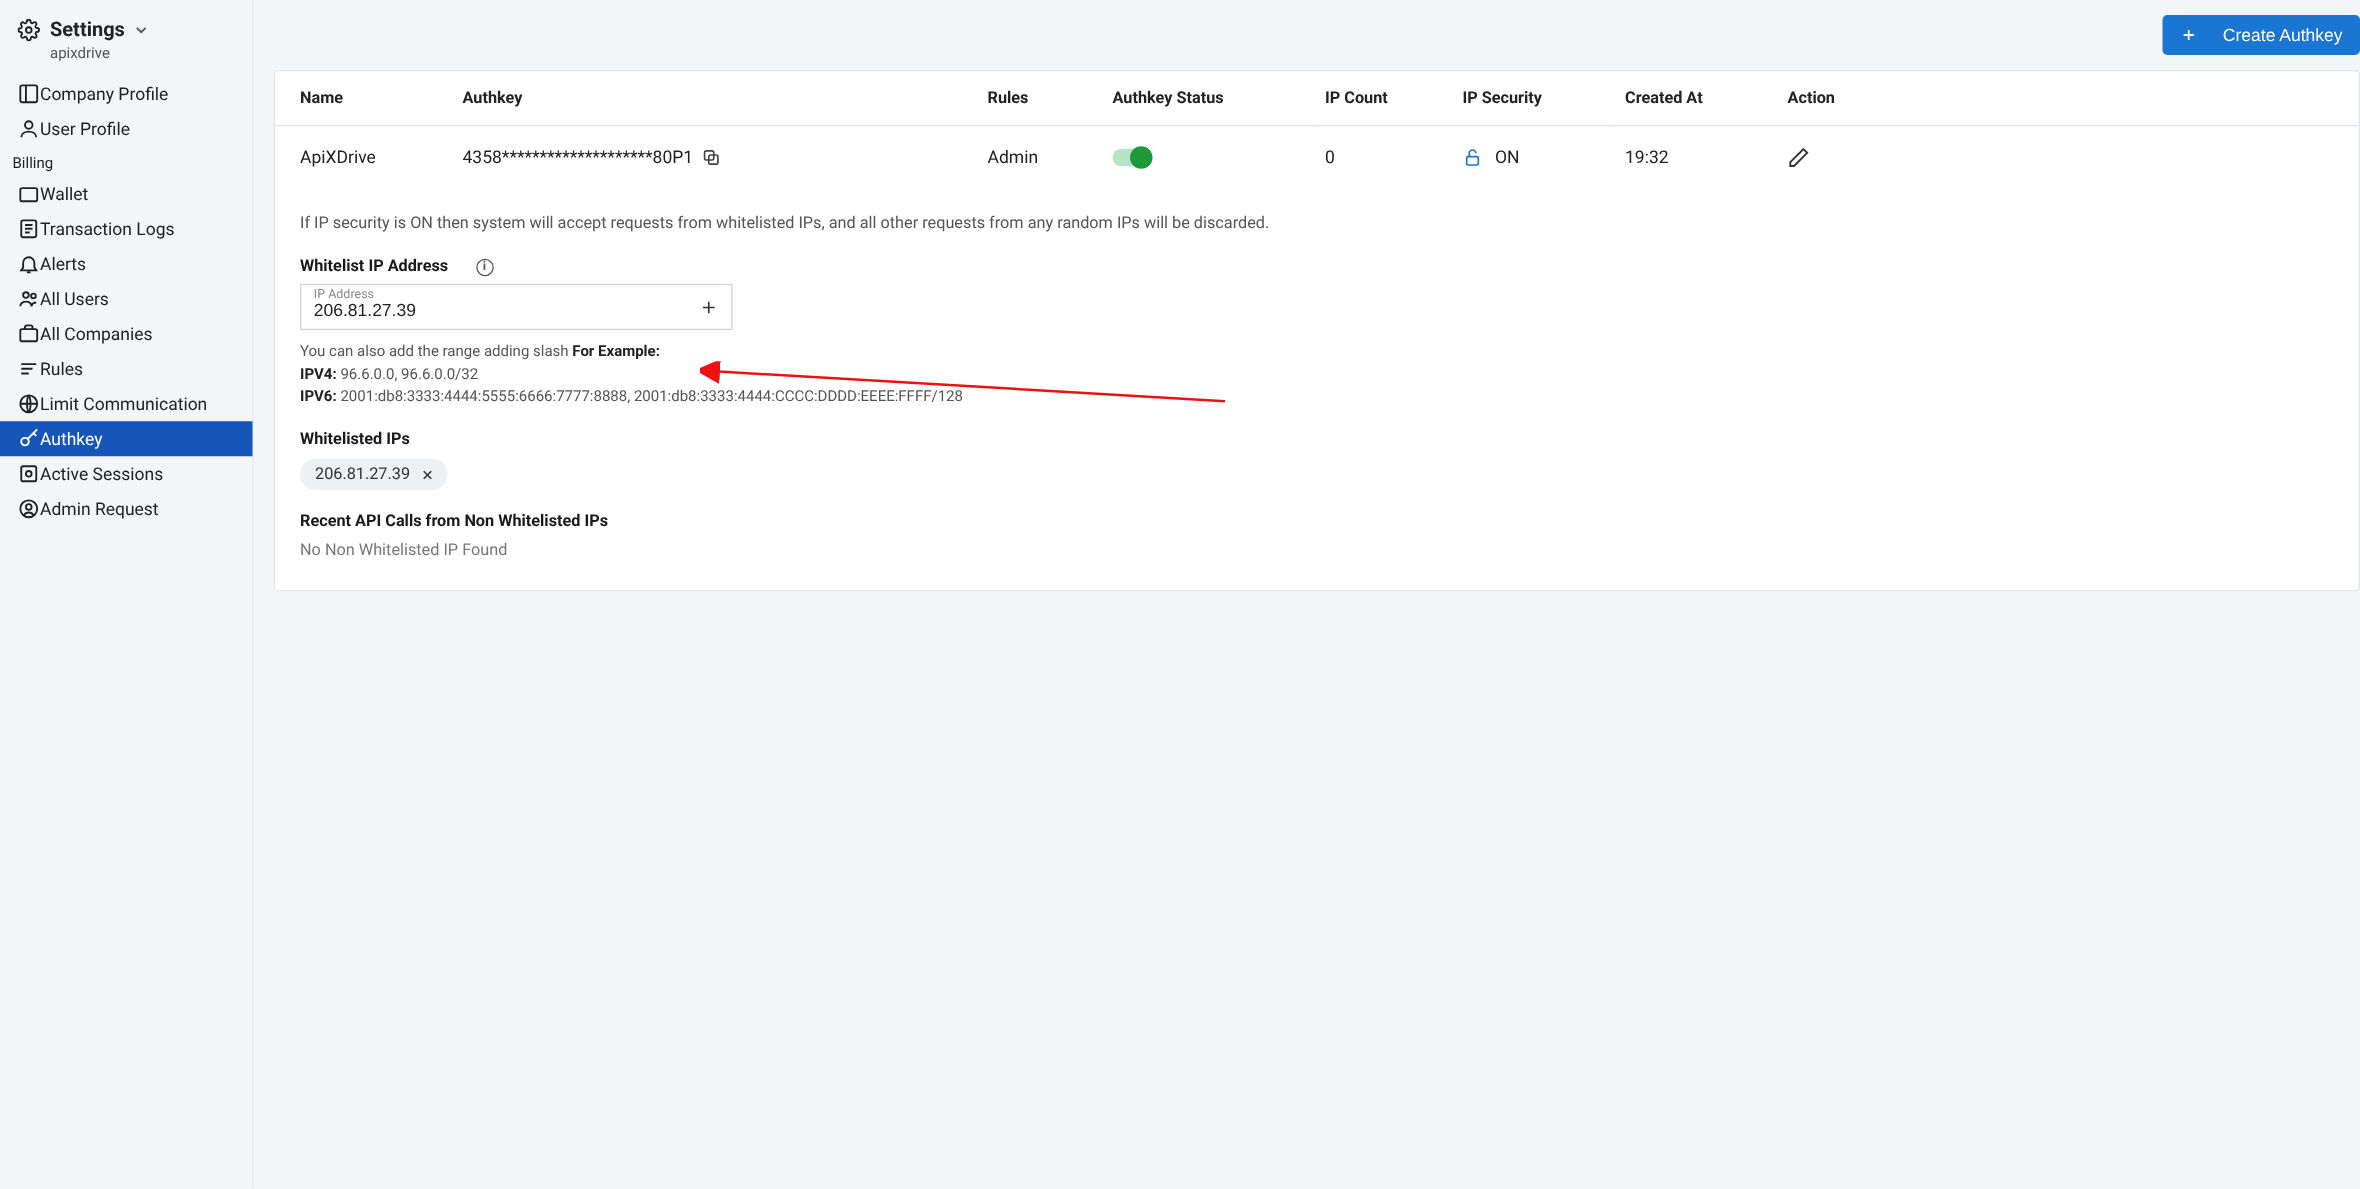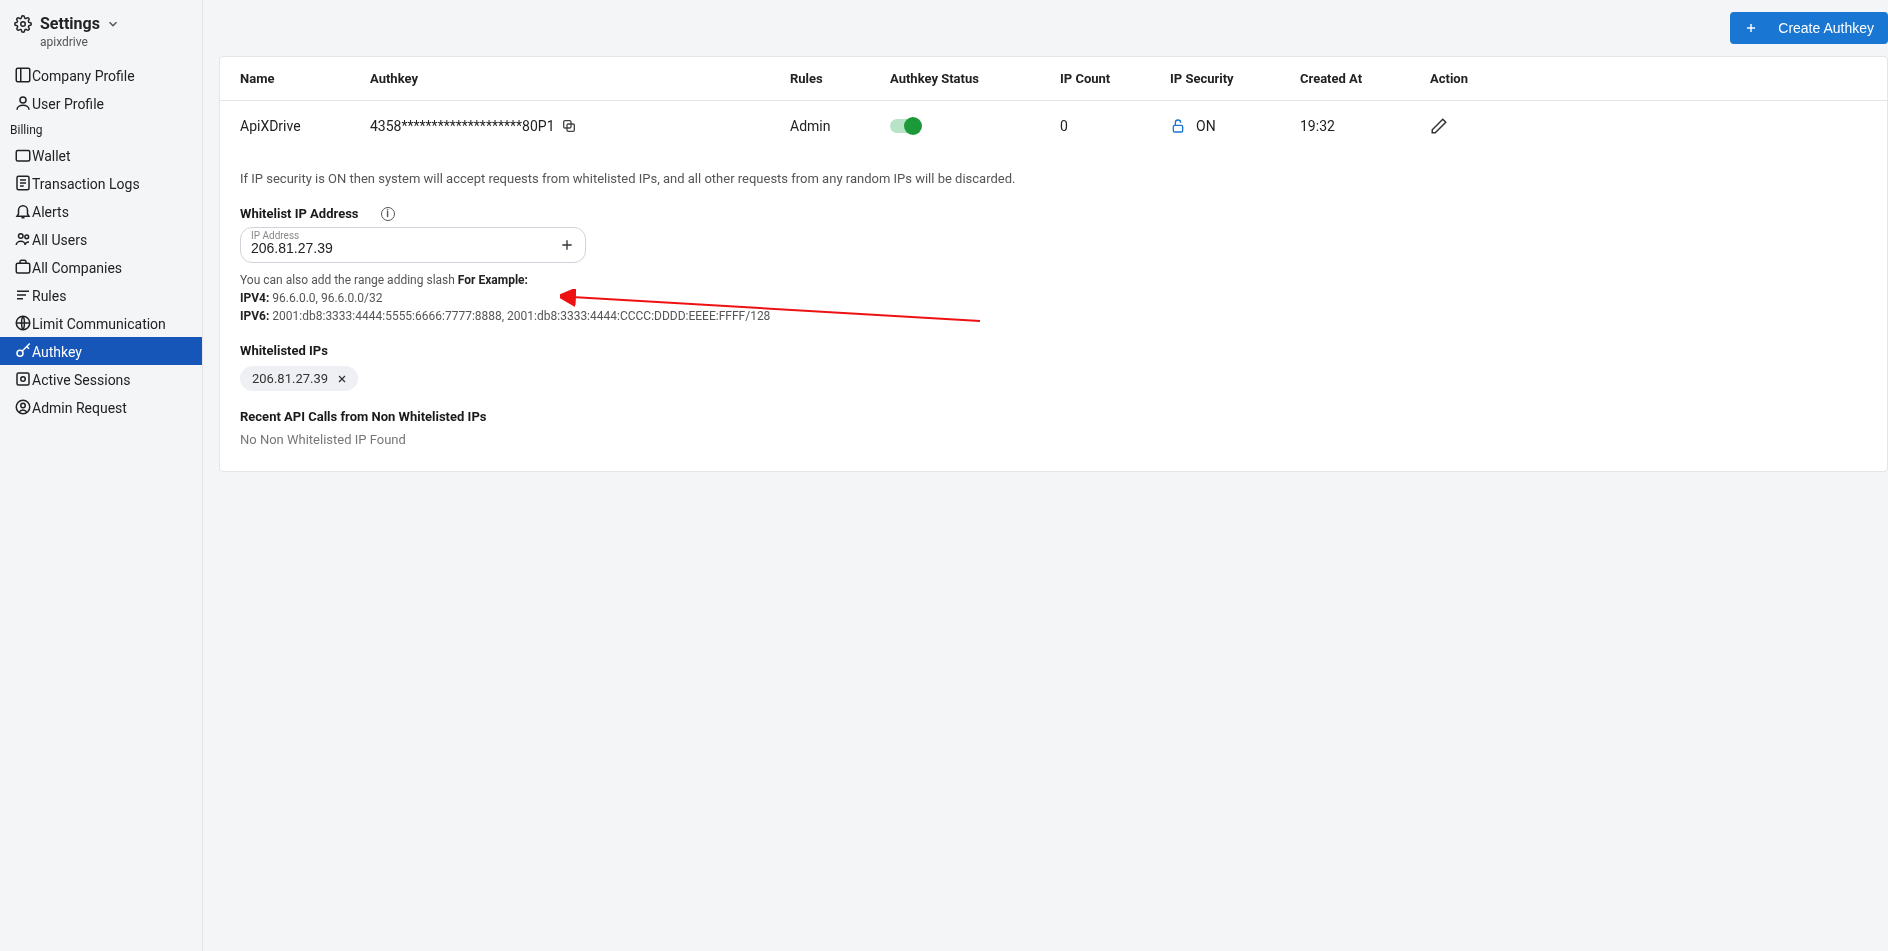--- a/index.html
+++ b/index.html
@@ -33,21 +33,21 @@
   .toggle .knob { position:absolute; right:-2px; top:-2px; width:18px; height:18px; background:#1c9a3a; border-radius:50%; }
   .ipsec { display:flex; align-items:center; gap:10px; }
   .lock-icon { width:16px; height:16px; color:#1976d2; }
   .pencil-icon { width:18px; height:18px; color:#333; cursor:pointer; }
   
   .wl { padding:20px 20px 0 20px; }
   .wl h2 { font-size:18px; font-weight:600; margin-bottom:8px; }
   .wl .desc { font-size:13px; color:#555; margin-bottom:20px; }
   .wl .field-label { font-size:13px; font-weight:700; display:flex; align-items:center; gap:22px; margin-bottom:6px; }
   .info-icon { width:14px; height:14px; color:#555; border:1.2px solid #555; border-radius:50%; display:inline-flex; align-items:center; justify-content:center; font-size:10px; line-height:1; }
-  .ip-input-wrap { position:relative; width:346px; border:1px solid #d0d3d9; border-radius:12px; background:#fff; padding:10px 10px 6px 10px; }
+  .ip-input-wrap { position:relative; width:346px; border:1px solid #d0d3d9; border-radius:0; background:#fff; padding:10px 10px 6px 10px; }
   .ip-input-wrap .float-label { position:absolute; top:2px; left:10px; font-size:10px; color:#888; }
   .ip-input-wrap input { border:none; outline:none; font-size:14px; width:300px; color:#222; padding-top:2px; }
   .ip-input-wrap .plus { position:absolute; right:10px; top:50%; transform:translateY(-50%); width:16px; height:16px; cursor:pointer; color:#333; }
   .helper { font-size:12px; color:#555; margin-top:8px; line-height:1.5; }
   .helper b { color:#222; font-weight:700; }
   .wl h3 { font-size:13px; font-weight:700; margin-top:18px; margin-bottom:8px; }
   .chip { display:inline-flex; align-items:center; gap:8px; background:#eef0f3; border-radius:16px; padding:5px 10px 5px 12px; font-size:13px; color:#333; }
   .chip .x { width:12px; height:12px; cursor:pointer; color:#333; }
   .wl .none { font-size:13px; color:#777; }
   

